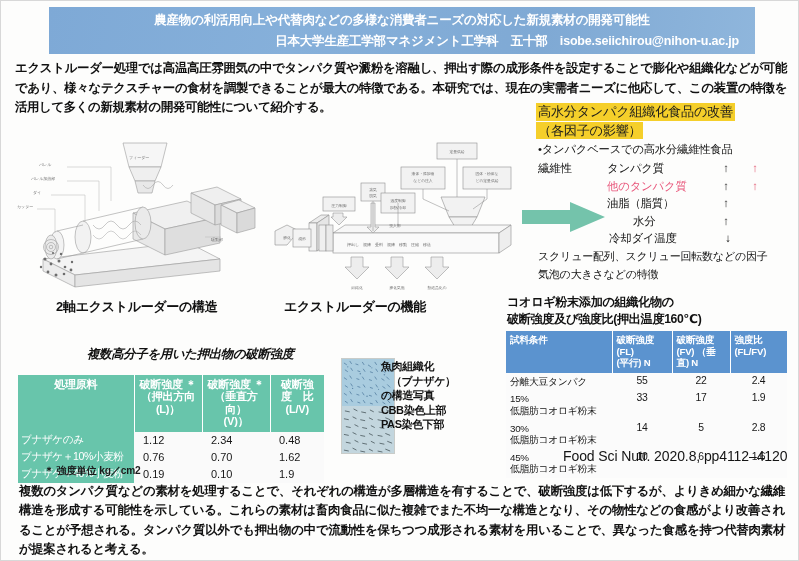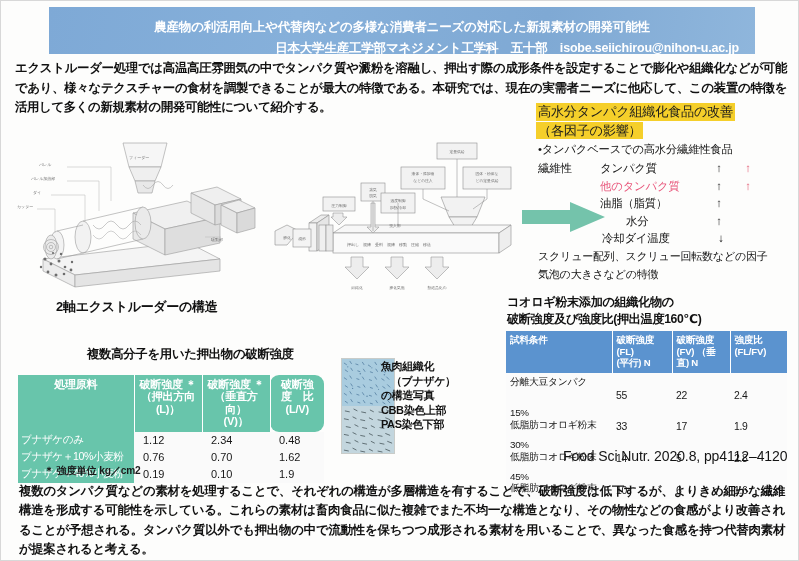--- a/index.html
+++ b/index.html
@@ -24,21 +24,21 @@
 
   
   .header-band {
     position: absolute;
     left: 48px;
     top: 6px;
     width: 706px;
     height: 47px;
     background: linear-gradient(100deg, #7ea9d6 0%, #86b0da 35%, #7fa9d4 70%, #8fb6dc 100%);
     box-sizing: border-box;
-    padding: 10px 10px 0 10px;
+    padding: 3px 10px 0 10px;
   }
   .header-line1 {
     color: #ffffff;
     font-size: 12.5px;
     font-weight: bold;
     text-align: center;
     letter-spacing: -0.2px;
     line-height: 21px;
     white-space: nowrap;
   }
@@ -97,20 +97,21 @@
     letter-spacing: -0.2px;
   }
   .factors .bullet-line {
     font-size: 11.3px;
     margin-bottom: 2px;
   }
   .factor-row {
     display: flex;
     align-items: baseline;
     height: 17.5px;
+    margin-left: 7px;
   }
   .factor-row .f-name {
     width: 104px;
     flex: 0 0 104px;
     text-align: left;
   }
   .factor-row .f-arrow1 {
     width: 30px;
     flex: 0 0 30px;
     text-align: center;
@@ -167,20 +168,21 @@
 
   
   .tbl-left-title {
     position: absolute;
     left: 86px;
     top: 345px;
     font-size: 12.4px;
     font-weight: bold;
     letter-spacing: -0.3px;
     color: #111;
+    font-style: italic;
   }
   table.t {
     border-collapse: collapse;
     position: absolute;
     table-layout: fixed;
   }
   table.t td, table.t th {
     padding: 0;
     margin: 0;
   }
@@ -194,21 +196,21 @@
     background: #68c5ab;
     color: #ffffff;
     font-weight: bold;
     font-size: 11px;
     line-height: 12.4px;
     vertical-align: top;
     padding: 3px 3px 4px 3px;
     border-right: 1px solid #ffffff;
     letter-spacing: -0.2px;
   }
-  #tbl-left th:last-child { border-right: none; border-radius: 9px; }
+  #tbl-left th:last-child { border-right: none; }
   #tbl-left td {
     font-size: 11px;
     height: 15px;
     padding: 1px 4px;
     color: #171717;
     background: #fafafa;
   }
   #tbl-left td.rowname {
     background: #68c5ab;
     color: #ffffff;
@@ -286,22 +288,23 @@
   #tbl-right td {
     font-size: 9.8px;
     line-height: 11.6px;
     padding: 3px 4px 3px 4px;
     vertical-align: top;
     color: #171717;
     background: #fbfbfb;
     letter-spacing: -0.3px;
   }
   #tbl-right td.num {
+    text-align: center;
     font-size: 10.4px;
-    padding-top: 17px;
+    padding-top: 2px;
   }
   .citation {
     position: absolute;
     left: 562px;
     top: 447px;
     font-size: 14px;
     color: #141414;
     letter-spacing: -0.1px;
   }
 
@@ -507,20 +510,21 @@
       <text x="14" y="98">膨化</text>
       <text x="29" y="99">成形</text>
       <text x="84" y="148">組織化</text>
       <text x="124" y="148">膨化気泡</text>
       <text x="164" y="148">熱結晶化の</text>
     </g>
     <g fill="#6e6e6e" font-size="4" font-family="'Liberation Sans', sans-serif">
       <text x="74" y="105">押出し　混練　受料　混練　移動　圧縮　移送</text>
     </g>
   </svg>
+  <div class="caption-bold cap-flow">エクストルーダーの機能</div>
 
   <div class="tbl-left-title">複数高分子を用いた押出物の破断強度</div>
   <table class="t" id="tbl-left">
     <colgroup>
         <col style="width:116px">
         <col style="width:68px">
         <col style="width:68px">
         <col style="width:54px">
       </colgroup>
     <thead>

